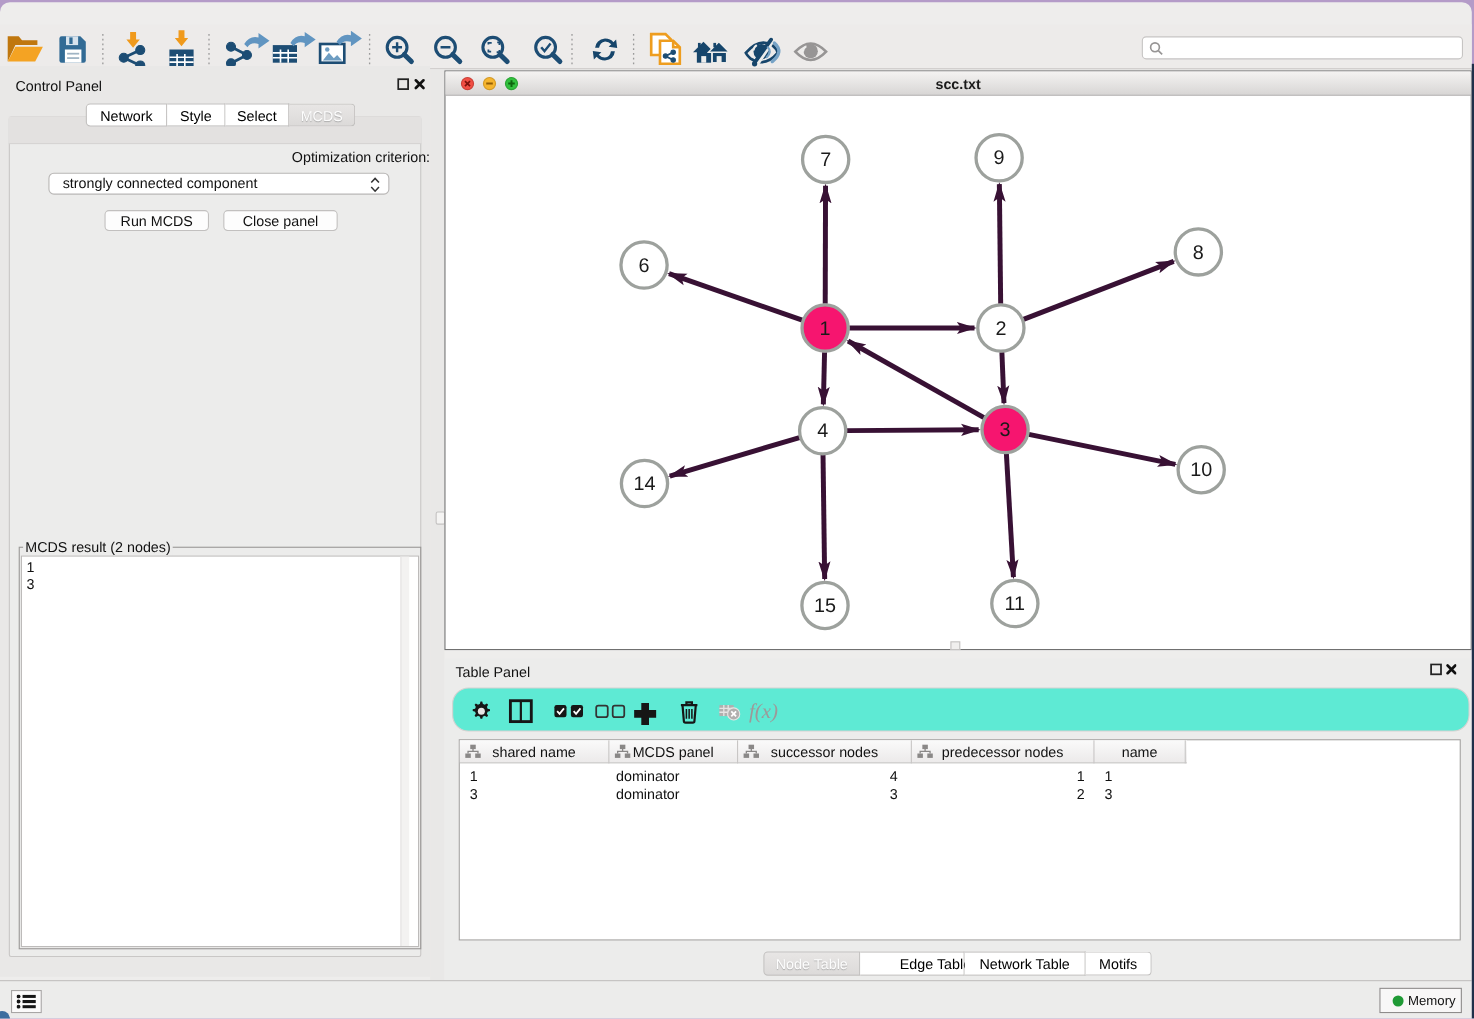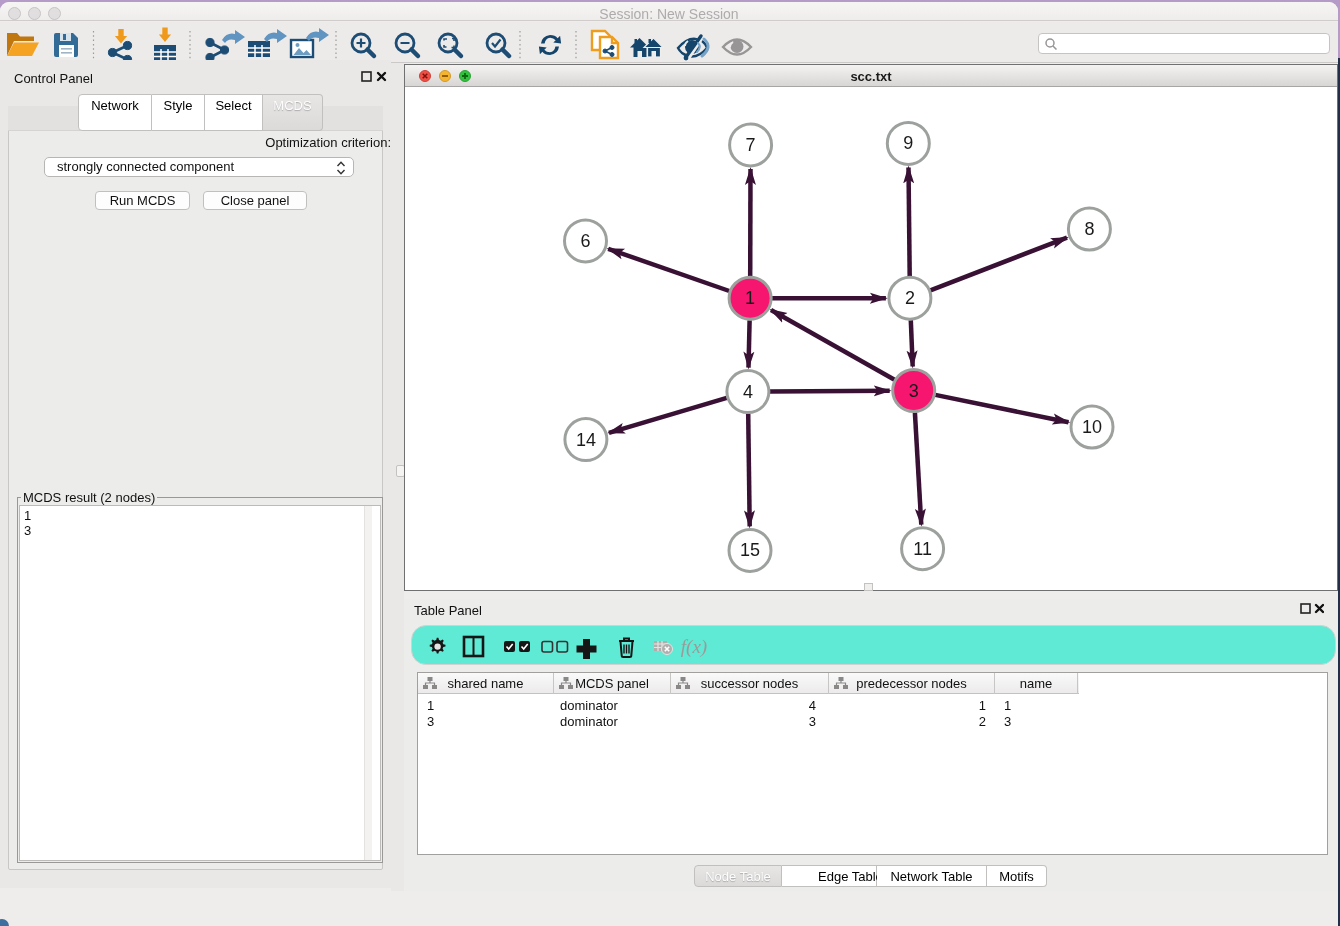--- a/index.html
+++ b/index.html
@@ -12,21 +12,21 @@
 .tl { position:absolute; top:5px; width:13px; height:13px; border-radius:50%; background:#e0dedf; border:1px solid #c6c4c5; }
 #title-text { position:absolute; top:4px; left:0; width:100%; text-align:center; font-size:14px; color:#aeabac; }
 
 #toolbar { position:absolute; left:0; top:20px; width:1338px; height:41px; background:#edebea; border-bottom:1px solid #cbc9c8; }
 #searchbox { position:absolute; left:1038px; top:11px; width:292px; height:21px; background:#fff; border:1px solid #c6c4c3; border-radius:4px; }
 
 #leftpanel { position:absolute; left:0; top:58px; width:391px; height:828px; background:#e9e8e7; }
 #cp-title { position:absolute; left:14px; top:11px; font-size:13px; color:#111; }
 #cp-content { position:absolute; left:8px; top:46px; width:375px; height:764px; background:#ececeb; border:1px solid #c9c7c6; border-radius:2px; }
 #cp-band { position:absolute; left:8px; top:46px; width:375px; height:25px; background:#e3e1e0; border-bottom:1px solid #d6d4d3; }
-.tabrow { position:absolute; top:34px; left:78px; height:37px; display:flex; font-size:13px; }
+.tabrow { position:absolute; top:34px; left:78px; height:21px; display:flex; font-size:13px; }
 .tab { padding-top:3px; background:#fff; border:1px solid #c2c0bf; border-left:none; color:#000; text-align:center; white-space:nowrap; }
 .tab.first { border-left:1px solid #c2c0bf; border-radius:4px 0 0 4px; }
 .tab.sel { background:linear-gradient(#e8e6e5,#dcdad9); color:#fdfdfd; text-shadow:0 1px 1px #aaa; }
 #opt-label { position:absolute; left:0; top:75px; width:391px; text-align:right; font-size:13px; color:#111; }
 #combo { position:absolute; left:44px; top:97px; width:310px; height:20px; background:#fff; border:1px solid #b8b6b5; border-radius:5px; font-size:13px; color:#111; line-height:18px; padding-left:12px; }
 .btn { position:absolute; top:131px; height:19px; background:#fdfdfd; border:1px solid #c2c0bf; border-radius:4px; font-size:13px; color:#111; text-align:center; line-height:17px; }
 #fieldset { position:absolute; left:17px; top:437px; width:366px; height:366px; border:1px solid #9a9896; }
 #fieldset-label { position:absolute; left:21px; top:430px; background:#ececeb; padding:0 2px; font-size:13px; color:#111; }
 #mcds-text { position:absolute; left:19px; top:445px; width:362px; height:356px; background:#fff; border:1px solid #bdbbba; font-size:13px; color:#111; padding:2px 0 0 4px; line-height:15px; }
 #mcds-scroll { position:absolute; left:364px; top:446px; width:8px; height:354px; background:#f3f2f1; border-left:1px solid #e4e2e1; }
@@ -49,26 +49,20 @@
 .cell { position:absolute; font-size:13px; color:#111; height:16px; line-height:16px; }
 .tabrow2 { position:absolute; left:290px; top:266px; height:22px; display:flex; font-size:13px; }
 
 #statusbar { position:absolute; left:0; top:889px; width:1338px; height:35px; background:#ececeb; border-top:1px solid #c2c0bf; }
 #listbtn { position:absolute; left:10px; top:8px; width:28px; height:21px; background:#fbfafa; border:1px solid #a8a6a5; }
 #membtn { position:absolute; left:1254px; top:6px; width:75px; height:23px; background:#f8f7f7; border:1px solid #8e8c8b; font-size:12px; color:#111; display:flex; align-items:center; white-space:nowrap; }
 </style>
 </head>
 <body>
 <div id="app">
-  <div id="titlebar">
-    <div class="tl" style="left:8px;"></div>
-    <div class="tl" style="left:28px;"></div>
-    <div class="tl" style="left:48px;"></div>
-    <div id="title-text">Session: New Session</div>
-  </div>
   <div id="toolbar">
     <svg width="760" height="42" viewBox="0 0 760 42" style="position:absolute;left:0;top:3px;">
 
       <path d="M7,31 V8 h10 l3,3.5 h14 v4.5 H14 z" fill="#c0770e"></path>
       <path d="M7,31 L14,17.5 H39 L32,31 z" fill="#f4a323"></path>
 
       <path d="M54,10 q0,-2 2,-2 h17 l5,5 v17 q0,2 -2,2 h-20 q-2,0 -2,-2 z" fill="#326b95"></path>
       <rect x="60" y="8" width="11" height="8" fill="#d7e3ed"></rect>
       <rect x="63" y="9" width="3" height="6" fill="#326b95"></rect>
       <rect x="59" y="20" width="15" height="12" fill="#fff"></rect>
@@ -369,15 +363,33 @@
       <div class="cell" style="left:500px; top:41px; width:68px; text-align:right;">2</div>
       <div class="cell" style="left:586px; top:41px;">3</div>
     </div>
     <div class="tabrow2">
       <div class="tab first sel" style="width:88px;">Node Table</div>
       <div class="tab" style="width:95px;padding-left:36px;">Edge Table</div>
       <div class="tab" style="width:110px;">Network Table</div>
       <div class="tab" style="width:60px; border-radius:0 4px 4px 0;">Motifs</div>
     </div>
   </div>
+  <div id="statusbar">
+    <div id="listbtn">
+      <svg width="18" height="13" viewBox="0 0 18 13" style="position:absolute;left:4px;top:3px;">
+        <g fill="#161616">
+          <circle cx="1.8" cy="1.8" r="1.8"></circle>
+            <circle cx="1.8" cy="6.5" r="1.8"></circle>
+            <circle cx="1.8" cy="11.2" r="1.8"></circle>
+          <rect x="5.5" y="0.4" width="12" height="2.8"></rect>
+            <rect x="5.5" y="5.1" width="12" height="2.8"></rect>
+            <rect x="5.5" y="9.8" width="12" height="2.8"></rect>
+        </g>
+      </svg>
+    </div>
+    <div id="membtn">
+      <span style="display:inline-block;width:10px;height:10px;border-radius:50%;background:#1f9a35;margin:0 4px 0 11px;flex:none;"></span>
+        <span>Memory</span>
+    </div>
+  </div>
 </div>
 <div id="darkedge"></div>
 <div style="position:absolute;left:-5px;top:919px;width:14px;height:14px;border-radius:50%;background:#3c6e9f;z-index:60;"></div>
 
 </body></html>

